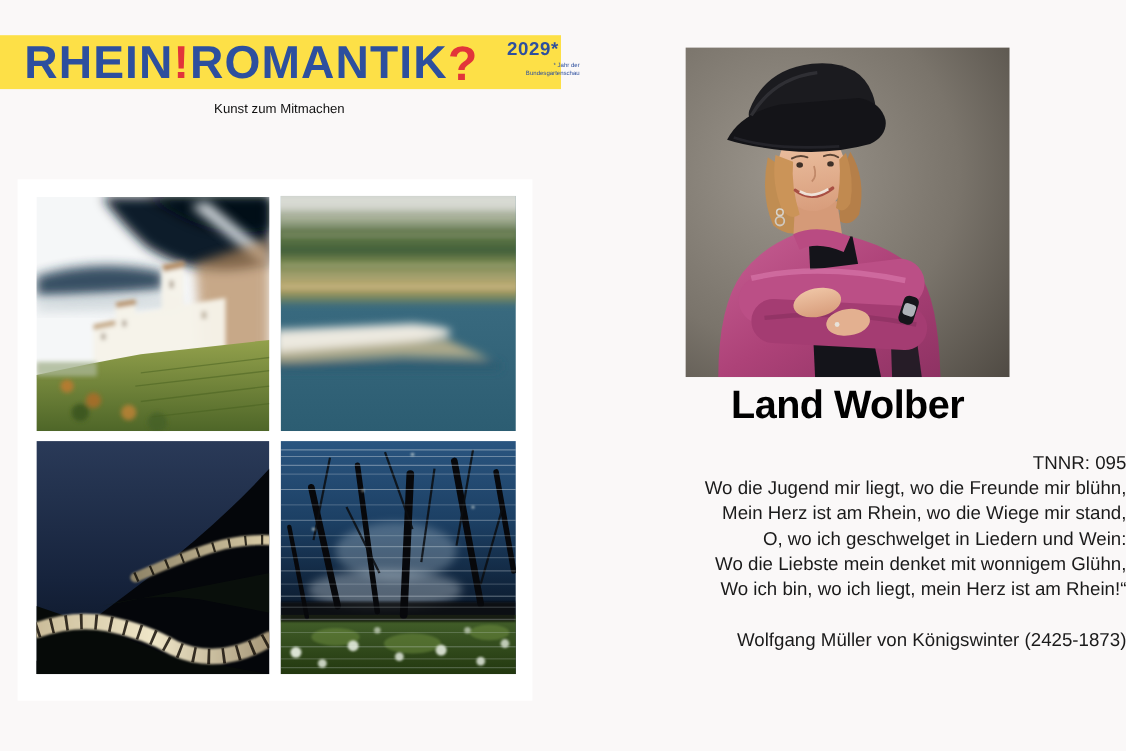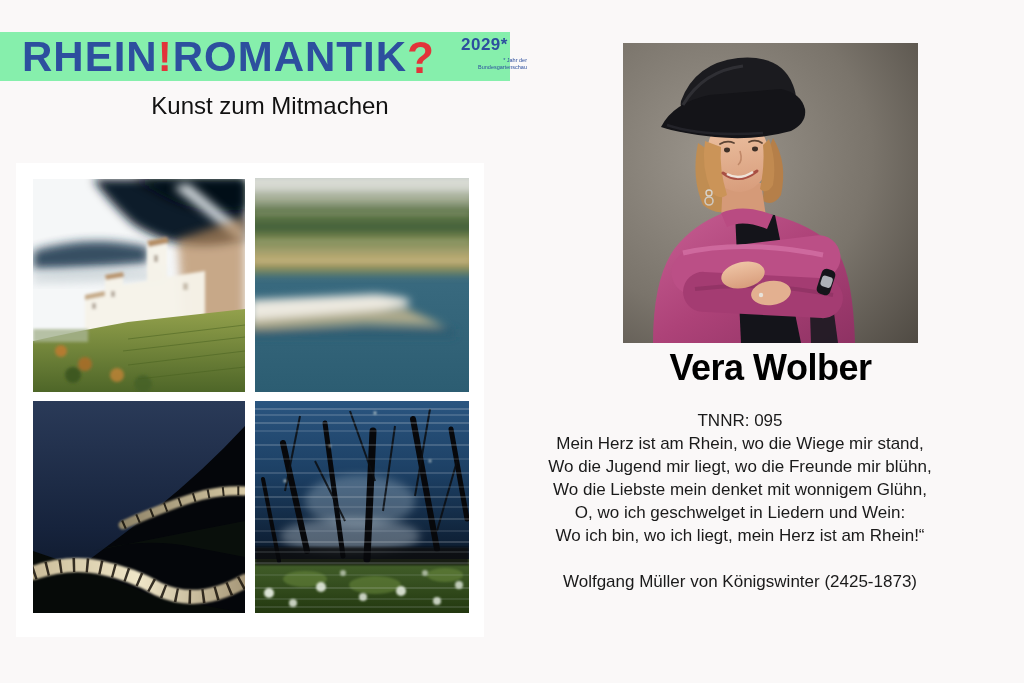--- a/index.html
+++ b/index.html
@@ -11,40 +11,40 @@
   .page{
     position:relative;
     width:1024px;height:683px;
     background:#faf8f8;
     overflow:hidden;
     margin:0 auto;
   }
   
   .logo-band{
     position:absolute;left:0;top:32px;width:510px;height:49px;
-    background:#86efac;
+    background:#fde047;
   }
   .logo-text{
     position:absolute;left:22px;top:0;height:49px;line-height:49px;
     font-size:42px;font-weight:bold;letter-spacing:1px;
     white-space:nowrap;
   }
   .logo-blue{color:var(--logo-blue,#2d4f9e);}
   .logo-red{color:var(--logo-red,#e2343a);}
   .logo-q{font-size:44px;vertical-align:-2px;}
   .logo-year-block{
     position:absolute;left:461px;top:4px;width:66px;
     color:var(--logo-blue,#2d4f9e);
   }
   .logo-year{font-size:17px;font-weight:bold;letter-spacing:.5px;line-height:18px;}
   .logo-note{font-size:5.5px;line-height:6.5px;text-align:right;margin-top:3px;}
   
   .subtitle{
-    position:absolute;left:16px;top:92px;width:508px;
-    text-align:center;font-size:24px;color:#111;
+    position:absolute;left:0;top:92px;width:508px;
+    text-align:center;font-size:12px;color:#111;
   }
   
   .collage{
     position:absolute;left:16px;top:163px;width:468px;height:474px;
     background:#ffffff;
   }
   .tile{position:absolute;overflow:hidden;}
   .tile svg{display:block;width:100%;height:100%;}
   .tile-1{left:17px;top:16px;width:212px;height:213px;}
   .tile-2{left:239px;top:15px;width:214px;height:214px;}
@@ -55,22 +55,22 @@
     position:absolute;left:623px;top:43px;width:295px;height:300px;
     overflow:hidden;
   }
   .portrait svg{display:block;width:100%;height:100%;}
   .artist-name{
     position:absolute;left:598px;top:347px;width:345px;
     text-align:center;font-size:36px;font-weight:bold;color:#000;
     letter-spacing:-0.5px;margin:0;
   }
   .artist-info{
-    position:absolute;left:484px;top:409px;width:512px;
-    text-align:center;font-size:17px;line-height:23px;color:#1a1a1a;
+    position:absolute;left:512px;top:409px;width:512px;
+    text-align:right;font-size:17px;line-height:23px;color:#1a1a1a;
   }
   .spacer-line{height:23px;}
 </style>
 </head>
 <body>
 
 <div class="page">
 
   <header class="logo-band">
     <div class="logo-text">
@@ -357,26 +357,26 @@
       <circle cx="86" cy="150" r="3" fill="none" stroke="#d8d4cc" stroke-width="1.4"></circle>
       <circle cx="86" cy="158" r="4" fill="none" stroke="#cfc9c0" stroke-width="1.6"></circle>
 
       <path d="M58 58 Q72 20 115 15 Q158 11 170 42 Q176 58 170 66 L66 74 Q56 68 58 58 Z" fill="#1b1b1f"></path>
       <path d="M38 84 Q50 60 86 52 L158 46 Q178 50 182 66 Q184 80 168 88 Q132 98 92 94 Q56 90 38 84 Z" fill="#141418"></path>
       <path d="M60 62 Q80 28 120 23" stroke="#34343a" stroke-width="3" fill="none" opacity="0.8"></path>
       <path d="M44 82 Q80 94 140 90" stroke="#2a2a30" stroke-width="2.5" fill="none" opacity="0.7"></path>
     </svg>
   </div>
 
-  <h1 class="artist-name">Vera Wolber</h1>
+  <h1 class="artist-name">Land Wolber</h1>
 
   <div class="artist-info">
     <div>TNNR: 095</div>
+    <div>Wo die Jugend mir liegt, wo die Freunde mir blühn,</div>
     <div>Mein Herz ist am Rhein, wo die Wiege mir stand,</div>
-    <div>Wo die Jugend mir liegt, wo die Freunde mir blühn,</div>
+    <div>O, wo ich geschwelget in Liedern und Wein:</div>
     <div>Wo die Liebste mein denket mit wonnigem Glühn,</div>
-    <div>O, wo ich geschwelget in Liedern und Wein:</div>
     <div>Wo ich bin, wo ich liegt, mein Herz ist am Rhein!“</div>
     <div class="spacer-line"></div>
     <div>Wolfgang Müller von Königswinter (2425-1873)</div>
   </div>
 
 </div>
 
 </body></html>

